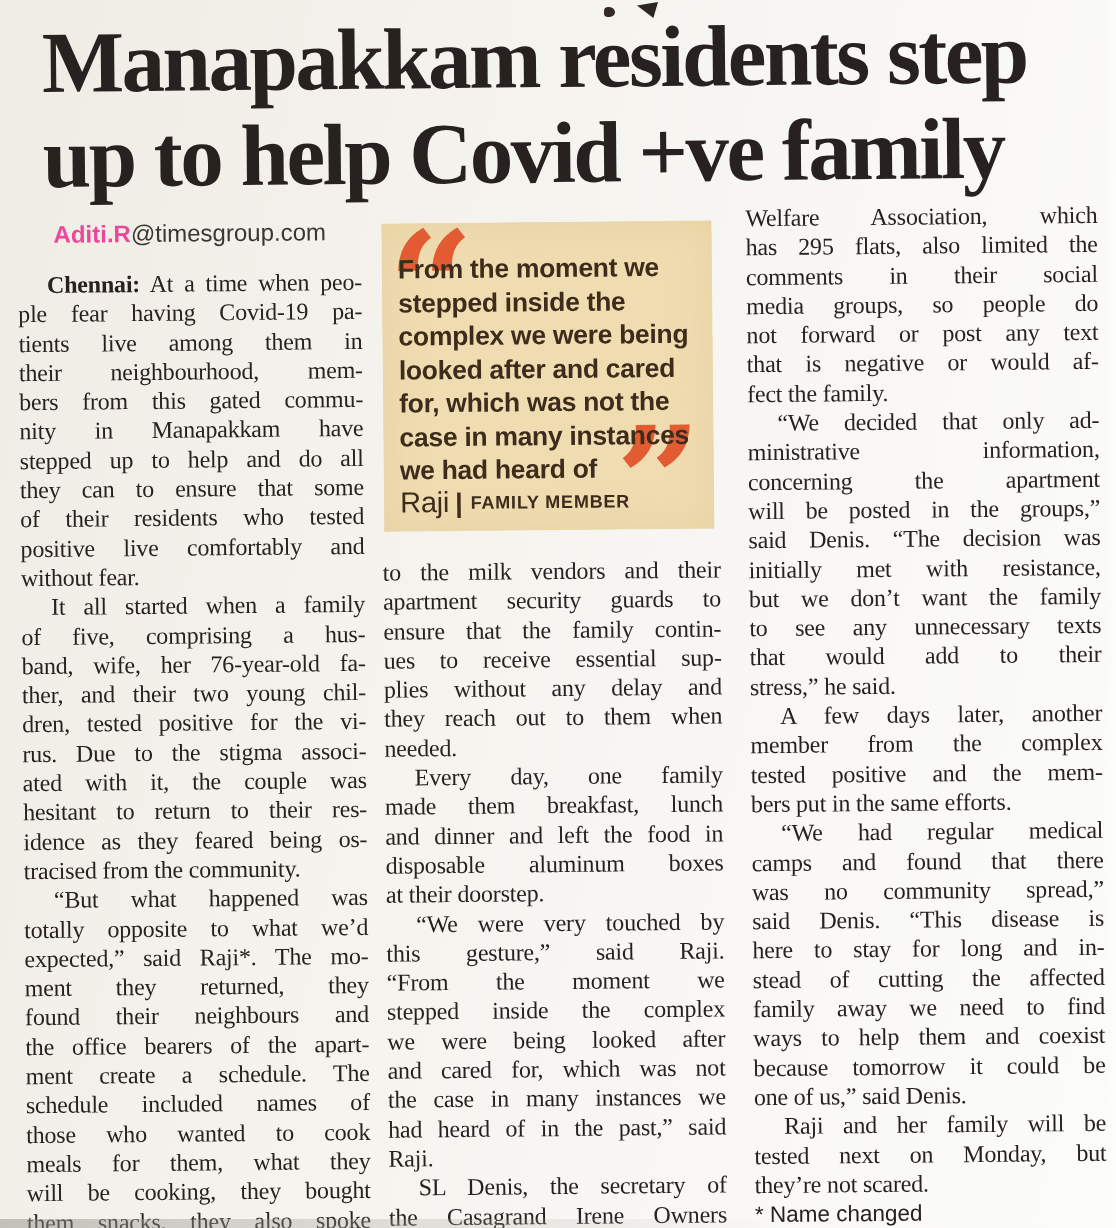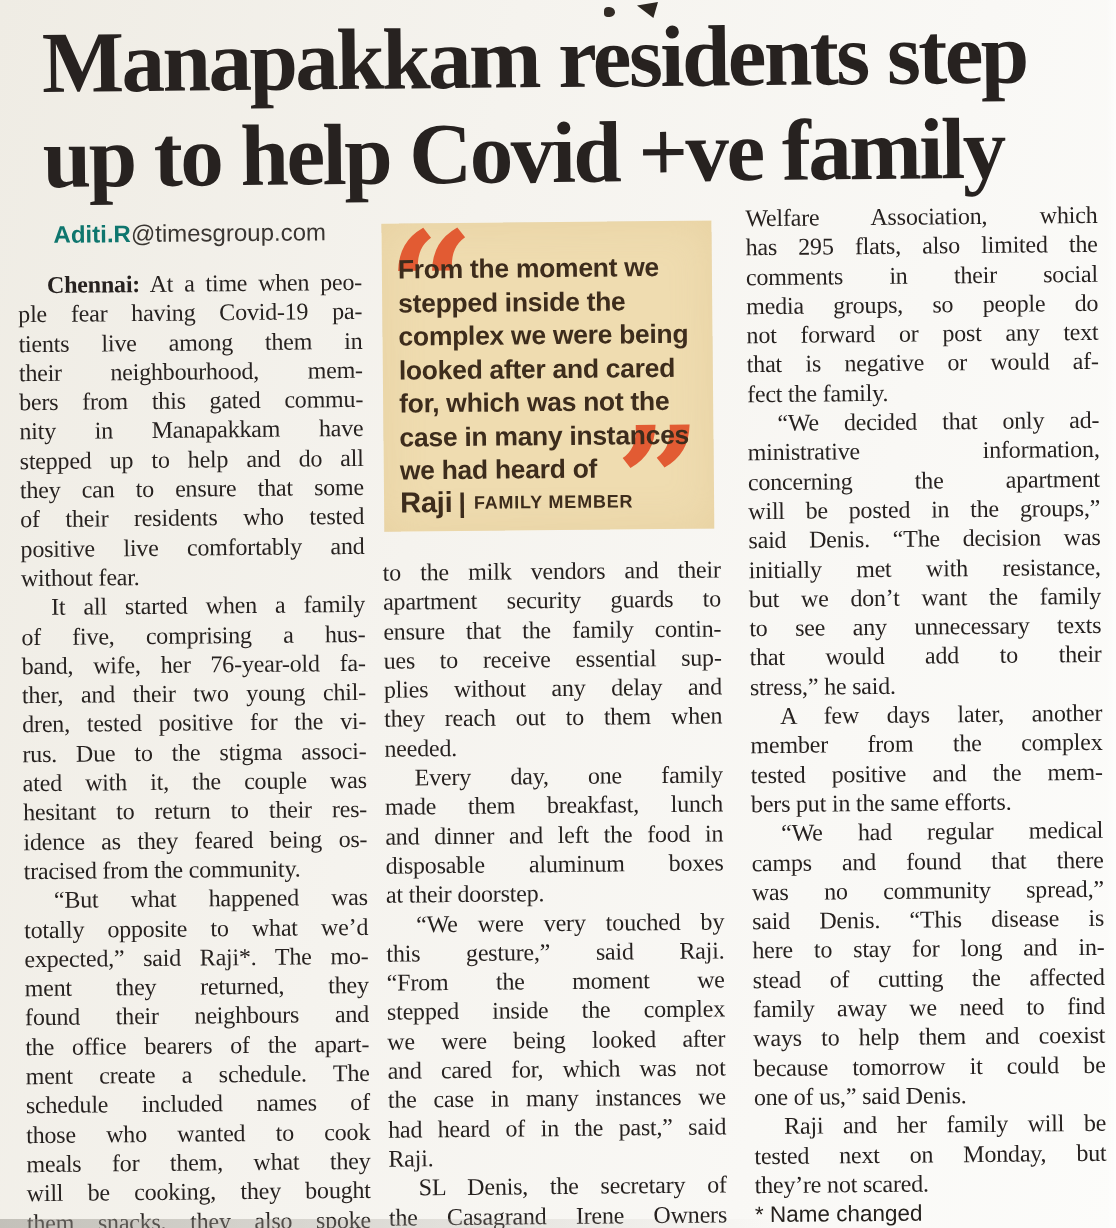--- a/index.html
+++ b/index.html
@@ -6,21 +6,21 @@
   body{
     width:1116px;height:1228px;overflow:hidden;position:relative;
     background:linear-gradient(102deg,#efece4 0%,#f5f3ee 38%,#f9f8f5 72%,#fcfcfa 100%);
     font-family:"Liberation Serif",serif;
   }
   .page{position:absolute;inset:0;transform:rotate(-0.55deg);transform-origin:50% 40%;}
   .headline{position:absolute;left:46px;top:10px;color:var(--ink,#272220);}
   .hl{font-weight:bold;font-size:87px;line-height:95px;letter-spacing:-2.5px;white-space:nowrap;}
   .byline{position:absolute;left:56px;top:216px;font-family:"Liberation Sans",sans-serif;
     font-size:24px;color:#2b2723;white-space:nowrap;}
-  .byline .bname{font-weight:bold;color:#0f766e;}
+  .byline .bname{font-weight:bold;color:#ec4899;}
   .byline .bdomain{color:#3a3632;}
   .col{position:absolute;font-size:24px;line-height:29.3px;color:var(--ink,#272220);
     letter-spacing:-0.2px;}
   #col1{left:20px;top:266px;width:344px;}
   #col2{left:382px;top:222px;width:338px;}
   #col3{left:748px;top:206px;width:352px;}
   .para{margin:0;}
   .line{text-align:justify;text-align-last:justify;}
   .line.end{text-align-last:left;}
   .line.indent{text-indent:30px;}
@@ -32,21 +32,21 @@
     background:var(--quote-bg,#efdcb0);box-sizing:border-box;padding:30px 14px 0 16px;
     box-shadow:inset 0 0 40px rgba(210,180,120,0.25);}
   .qline{position:relative;z-index:2;font-family:"Liberation Sans",sans-serif;font-weight:bold;
     font-size:26.5px;line-height:33.5px;color:var(--quote-text,#3d2c1c);letter-spacing:-0.3px;}
   .open-quote,.close-quote{position:absolute;z-index:1;font-family:"DejaVu Serif",serif;
     font-weight:bold;font-size:150px;line-height:1;color:var(--accent,#e25b33);}
   .open-quote{left:6px;top:-12px;}
   .close-quote{right:12px;top:185px;}
   .attribution{position:absolute;z-index:2;left:16px;bottom:13px;
     font-family:"Liberation Sans",sans-serif;color:var(--quote-text,#3d2c1c);white-space:nowrap;}
-  .attr-name{font-weight:bold;font-size:29px;text-align:center;}
+  .attr-name{font-weight:normal;font-size:29px;text-align:center;}
   .attr-sep{font-weight:bold;font-size:27px;margin:0 8px 0 6px;}
   .attr-role{font-weight:bold;font-size:18px;letter-spacing:0.8px;vertical-align:3px;}
   
   .top-mark1{position:absolute;left:604px;top:7px;width:11px;height:10px;
     background:#332c26;border-radius:45% 60% 55% 40%;}
   .top-mark2{position:absolute;left:637px;top:2px;width:21px;height:16px;
     background:#2c2620;clip-path:polygon(0 22%,100% 0,78% 100%);}
   .bottom-smudge{position:absolute;left:0;bottom:0;width:780px;height:9px;
     background:linear-gradient(to right,rgba(148,146,138,.5),rgba(168,166,158,.28) 55%,rgba(180,178,170,0));}
   .right-edge{position:absolute;right:0;top:0;width:10px;height:100%;

